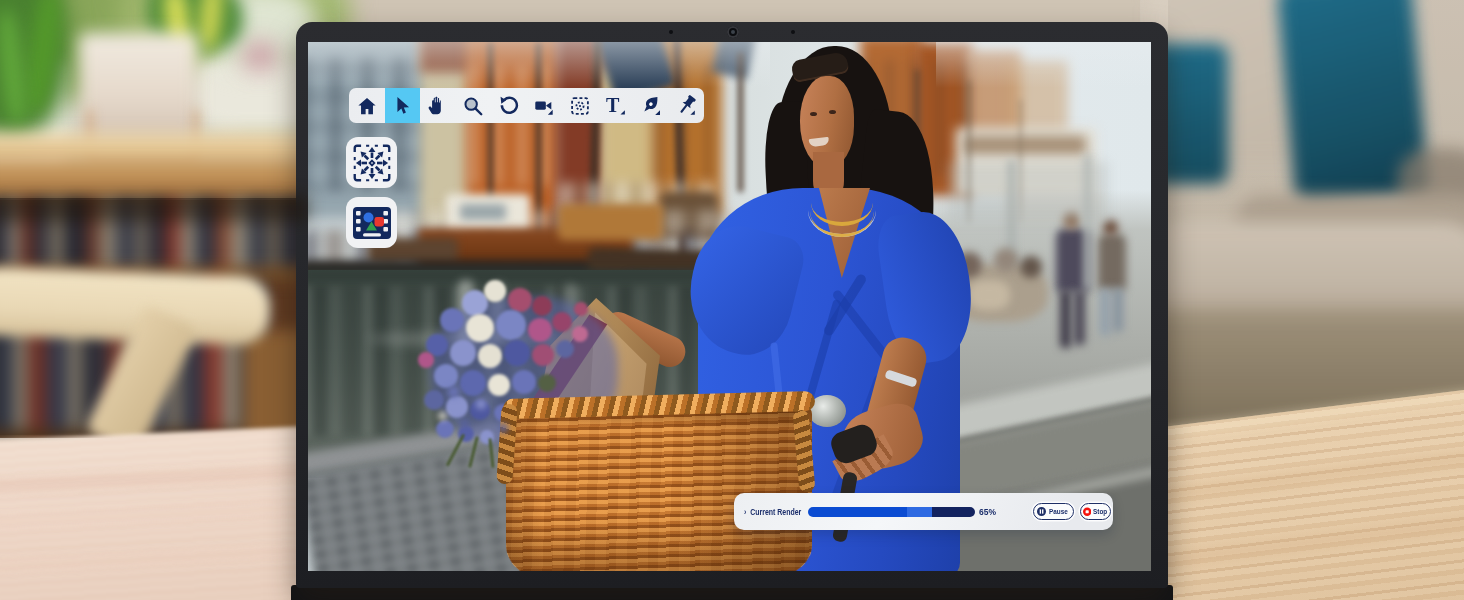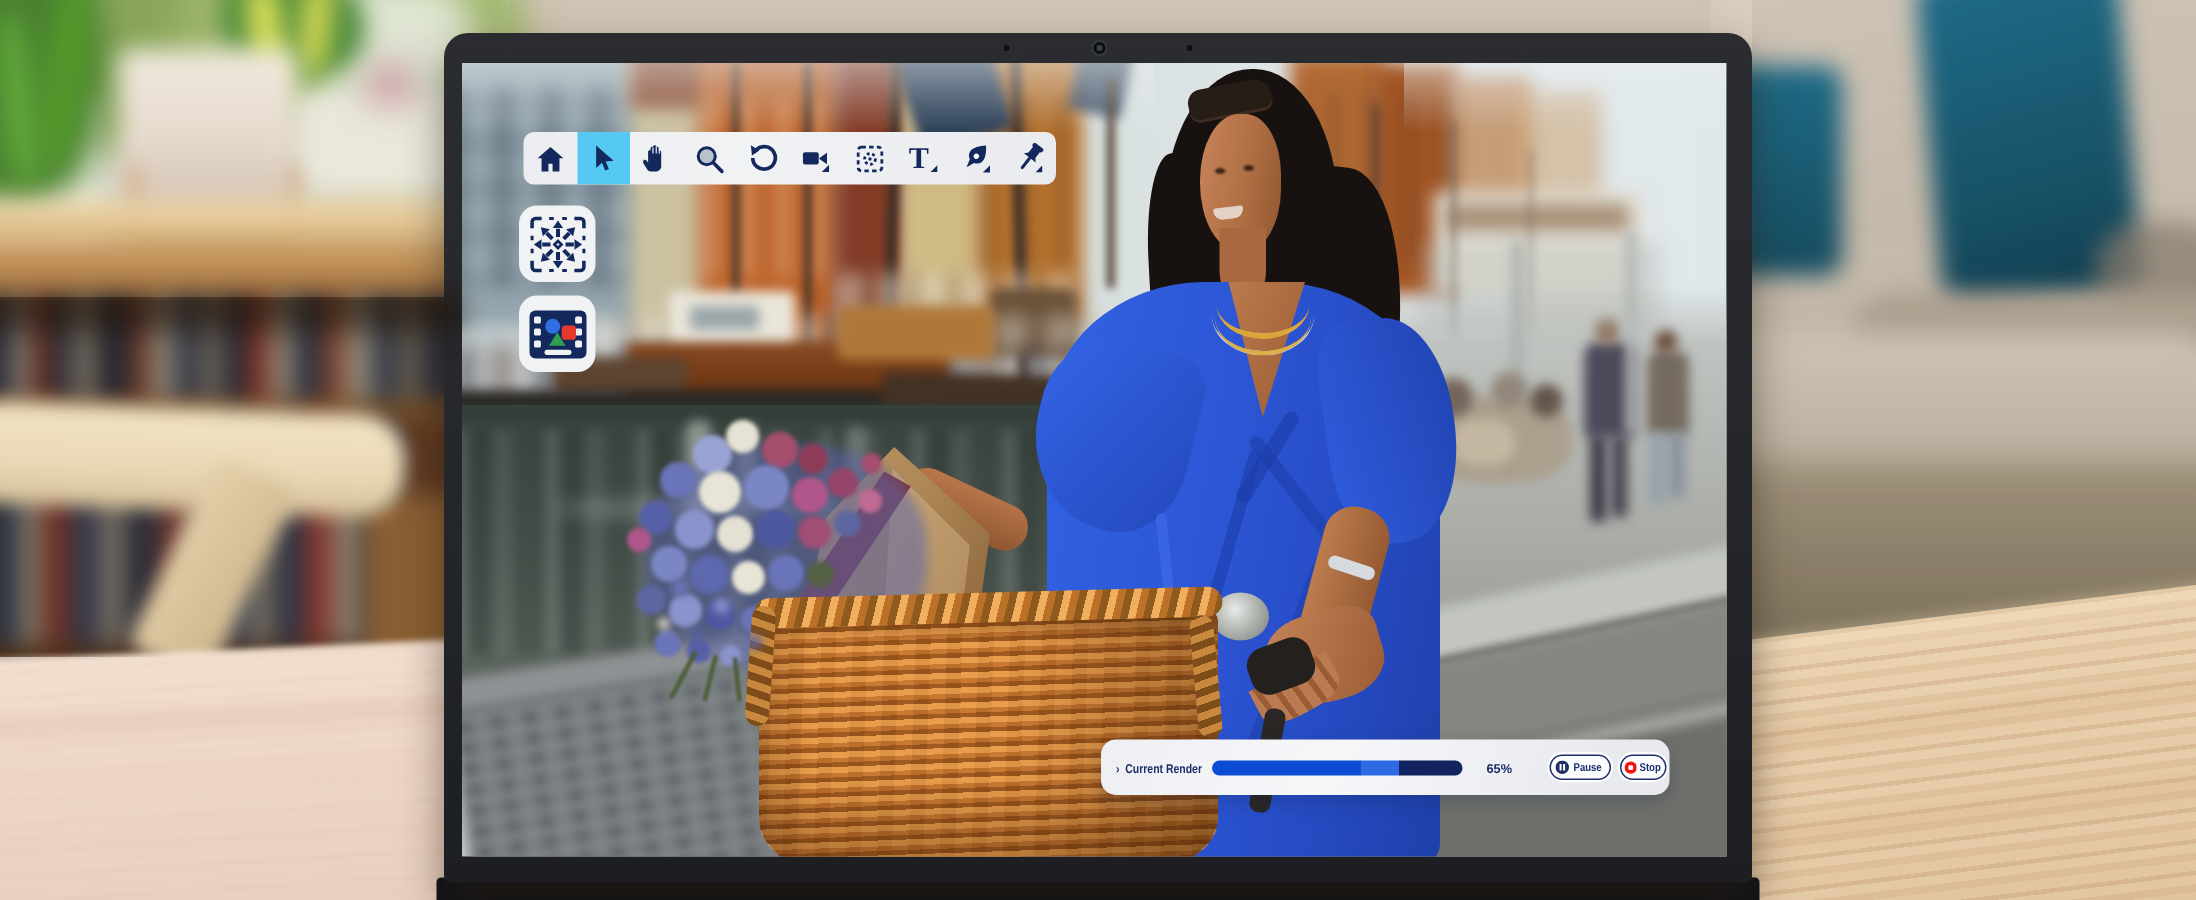--- a/index.html
+++ b/index.html
@@ -439,21 +439,21 @@
         <rect x="11" y="27.2" width="18" height="3.4" rx="1.7"></rect>
       </g>
       <circle cx="16.5" cy="11.5" r="5" fill="#2f6fe2"></circle>
       <rect x="22.5" y="11" width="9.5" height="9.5" rx="2.4" fill="#e8392f"></rect>
       <path d="M18.5 23.5l5.5-9 5.5 9z" fill="#2f9e4f" transform="translate(-4.5 1)"></path>
     </svg>
   </div>
   <div id="panel">
     <span class="lbl" style="left:10px;top:14px;">›&nbsp; Current Render</span>
     <div id="track"></div>
-    <span class="lbl" style="left:257px;top:14px;transform:none;">65%</span>
+    <span class="lbl" style="left:245px;top:14px;transform:none;">65%</span>
     <div class="pill" style="left:299px;top:10px;width:36px;padding-left:3px;">
       <svg width="9" height="9" viewBox="0 0 10 10">
           <circle cx="5" cy="5" r="5" fill="#1e2f66"></circle>
           <rect x="3" y="2.6" width="1.5" height="4.8" fill="#fff"></rect>
           <rect x="5.6" y="2.6" width="1.5" height="4.8" fill="#fff"></rect>
         </svg>
       <span class="pt" style="margin-left:3px;">Pause</span>
     </div>
     <div class="pill" style="left:346px;top:10px;width:27px;padding-left:2px;">
       <svg width="9.5" height="9.5" viewBox="0 0 10 10">

